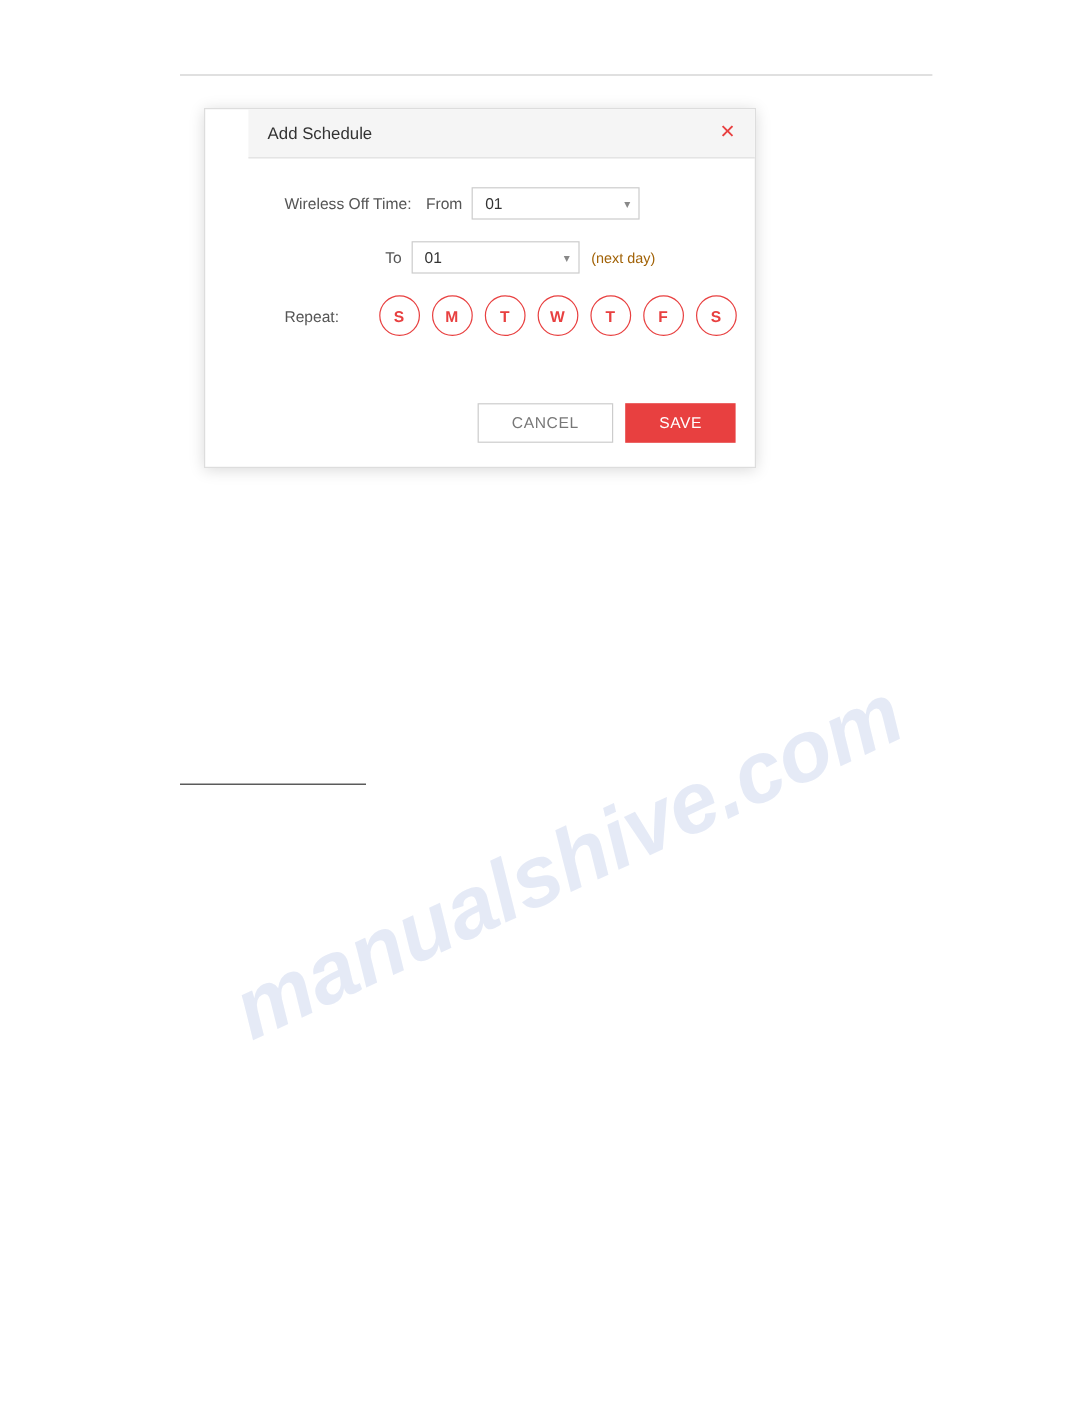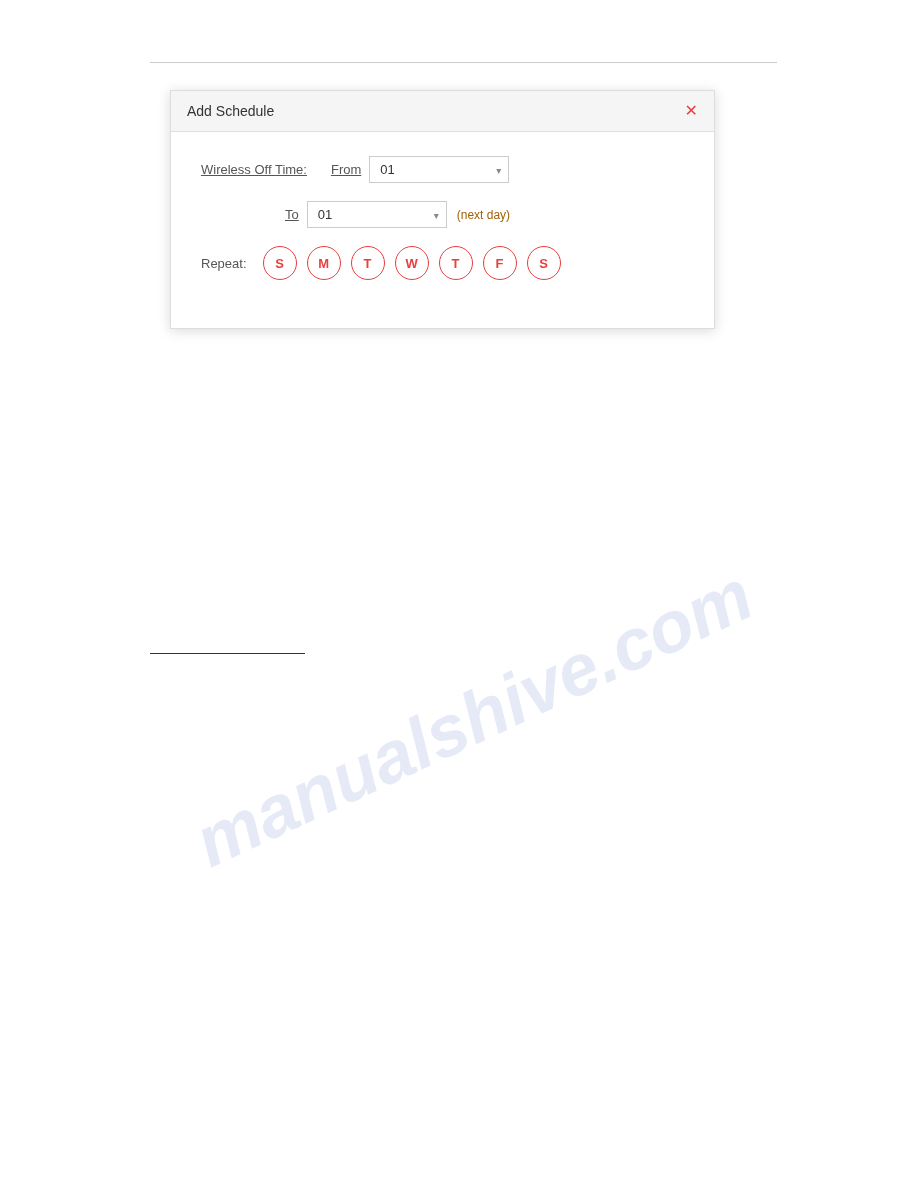--- a/index.html
+++ b/index.html
@@ -52,25 +52,26 @@
       width: 155px;
       height: 1px;
       background: #333333;
     }
 
     
     .modal-backdrop {
       position: absolute;
       top: 90px;
       left: 170px;
-      width: 545px;
+      width: 460px;
       background: #ffffff;
       border: 1px solid #dddddd;
       box-shadow: 0 2px 12px rgba(0,0,0,0.15);
       z-index: 10;
+      padding-left: 36px;
     }
 
     .modal-header {
       background: #f5f5f5;
       padding: 12px 16px;
       display: flex;
       align-items: center;
       justify-content: space-between;
       border-bottom: 1px solid #e0e0e0;
     }
@@ -98,21 +99,20 @@
     .form-row {
       display: flex;
       align-items: center;
       margin-bottom: 18px;
     }
 
     .form-label {
       font-size: 13px;
       color: #555555;
       white-space: nowrap;
-      text-decoration: underline;
     }
 
     .form-label-indent {
       margin-left: 84px;
     }
 
     .select-wrapper {
       position: relative;
       margin-left: 8px;
     }
@@ -148,21 +148,21 @@
 
     .repeat-row {
       display: flex;
       align-items: center;
       margin-bottom: 24px;
     }
 
     .repeat-label {
       font-size: 13px;
       color: #555555;
-      margin-right: 16px;
+      margin-right: 33px;
     }
 
     .day-buttons {
       display: flex;
       gap: 10px;
     }
 
     .day-btn {
       width: 34px;
       height: 34px;
@@ -227,21 +227,21 @@
   <div class="modal-header">
     <span class="modal-title">Add Schedule</span>
     <button class="close-btn">✕</button>
   </div>
 
   <div class="modal-body">
 
     <div class="form-row">
       <div class="wireless-label-group">
         <span class="form-label">Wireless Off Time:</span>
-        <span class="form-label" style="margin-left:20px;text-align:center;">From</span>
+        <span class="form-label" style="margin-left:8px;text-align:center;">From</span>
       </div>
       <div class="select-wrapper">
         <select class="form-select">
           <option value="01">01</option>
           <option value="02">02</option>
           <option value="03">03</option>
           <option value="04">04</option>
           <option value="05">05</option>
           <option value="06">06</option>
           <option value="07">07</option>
@@ -285,14 +285,18 @@
         <button class="day-btn">T</button>
         <button class="day-btn">W</button>
         <button class="day-btn">T</button>
         <button class="day-btn">F</button>
         <button class="day-btn">S</button>
       </div>
     </div>
 
   </div>
 
+  <div class="modal-footer">
+    <button class="btn-cancel">CANCEL</button>
+    <button class="btn-save">SAVE</button>
+  </div>
 
 </div>
 
 </body></html>

